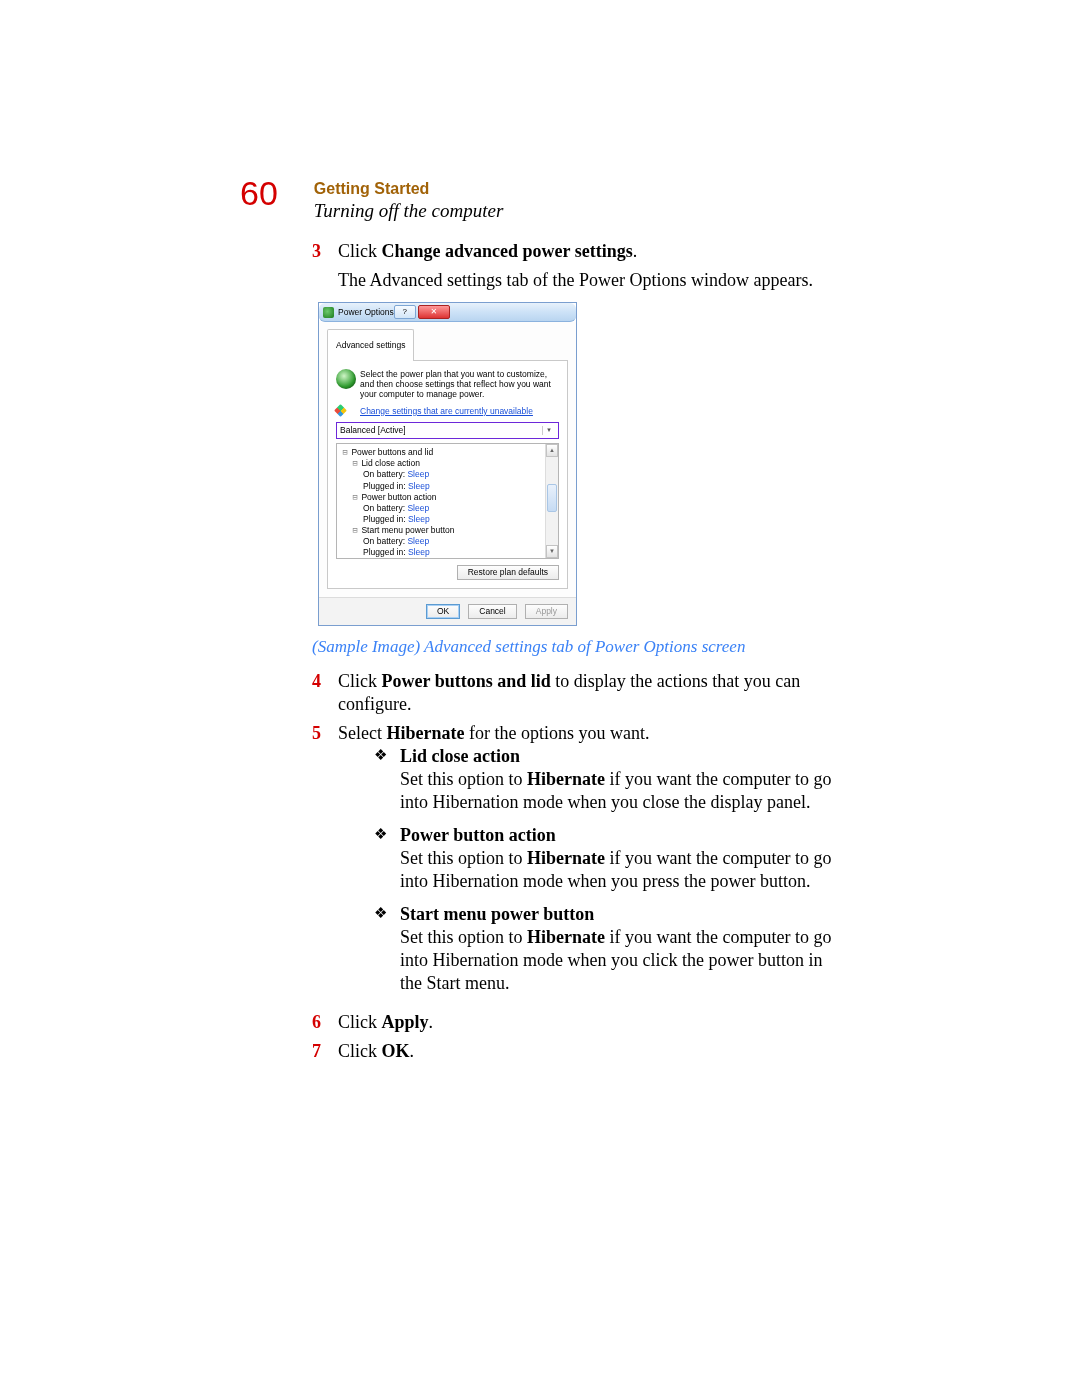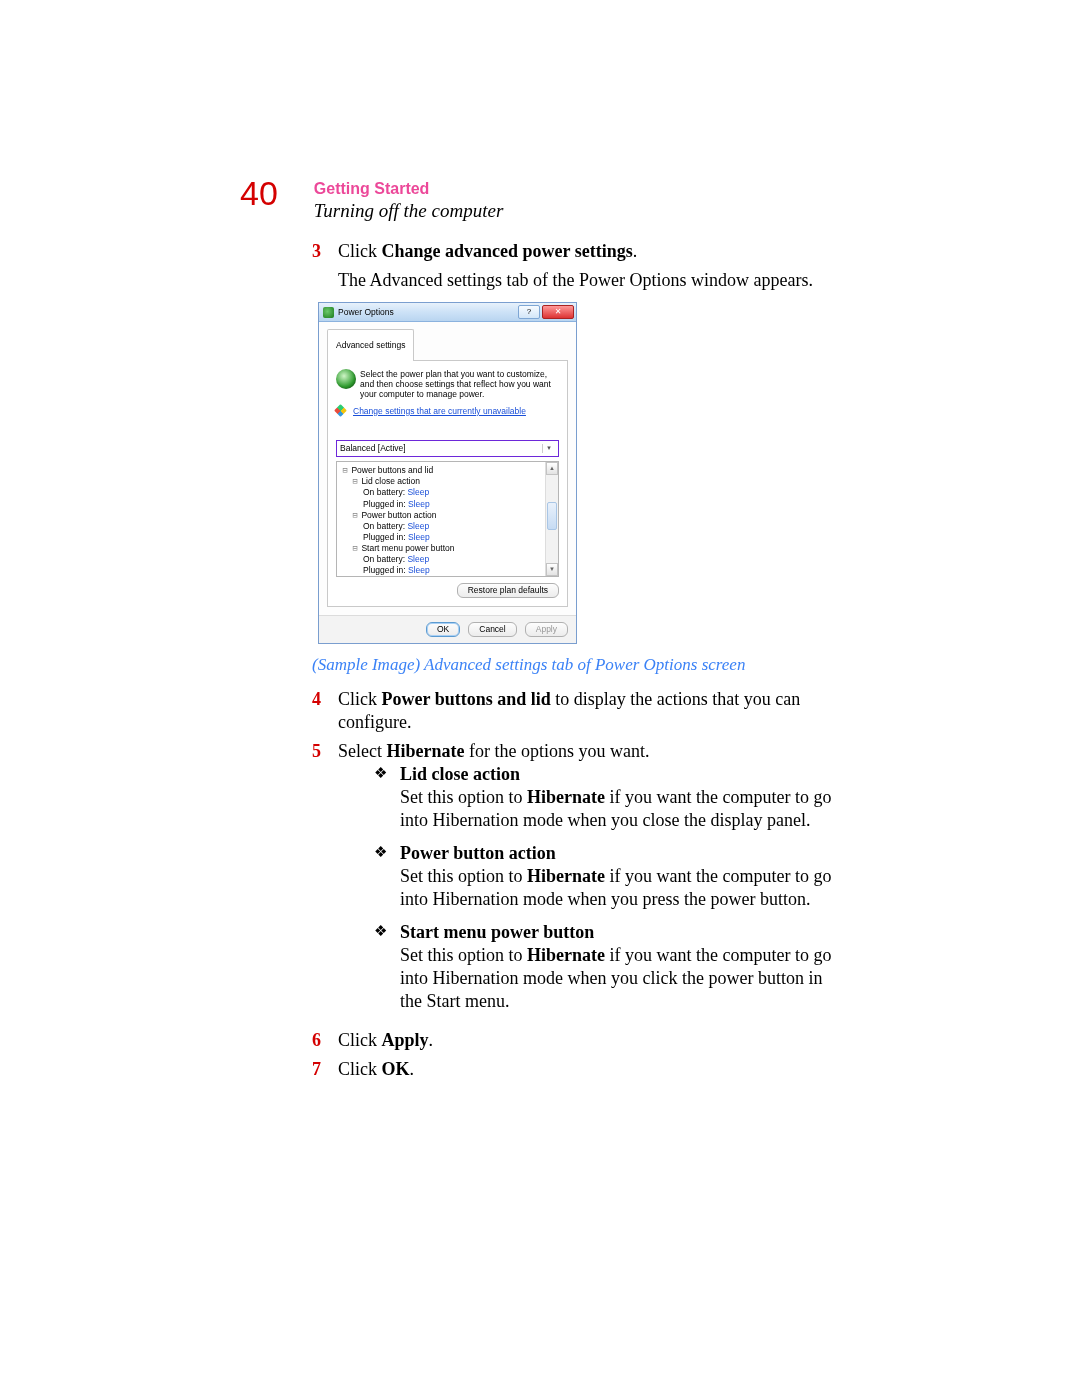--- a/index.html
+++ b/index.html
@@ -28,21 +28,21 @@
     font-weight: 400;
     margin-right: 36px;
     margin-top: -6px;
     font-family: Arial, Helvetica, sans-serif;
   }
   .chapter-block {
     display: flex;
     flex-direction: column;
   }
   .chapter {
-    color: #ec4899;
+    color: #a16207;
     font-family: Arial, Helvetica, sans-serif;
     font-weight: bold;
     font-size: 16px;
   }
   .section {
     font-style: italic;
     font-size: 19px;
     margin-top: 2px;
   }
   .content {
@@ -104,22 +104,22 @@
     font-size: 8.5px;
     background: #fff;
     user-select: none;
   }
   .ss-titlebar {
     height: 18px;
     background: linear-gradient(#e7f1fb, #cde2f7 50%, #b9d5f0);
     border-bottom: 1px solid #8bb2de;
     display: flex;
     align-items: center;
-    justify-content: space-between;
     padding: 0 2px 0 4px;
+    border-radius: 6px;
   }
   .ss-title-left {
     display: flex;
     align-items: center;
     gap: 4px;
   }
   .ss-sys-icon {
     width: 11px;
     height: 11px;
     background: radial-gradient(circle at 40% 40%, #6cc96c, #1a7a1a);
@@ -179,22 +179,22 @@
     background: radial-gradient(circle at 40% 35%, #cef5c6, #2f9c2f 60%, #176b17);
     border-radius: 50%;
     box-shadow: inset -1px -1px 2px rgba(0,0,0,.2);
   }
   .ss-desc {
     line-height: 1.2;
   }
   .ss-shield-row {
     display: flex;
     align-items: center;
-    gap: 8px;
-    margin-bottom: 24px;
+    gap: 15px;
+    margin-bottom: 6px;
   }
   .ss-shield {
     width: 9px;
     height: 9px;
     background: conic-gradient(#f1c40f 0 25%, #3498db 0 50%, #e74c3c 0 75%, #2ecc71 0);
     border-radius: 1px;
     transform: rotate(45deg);
   }
   .ss-link {
     color: #1a4fd8;
@@ -275,21 +275,21 @@
     color: #1a4fd8;
   }
   .ss-btn-row {
     display: flex;
     justify-content: flex-end;
     margin-top: 6px;
   }
   .ss-btn {
     border: 1px solid #b0b0b0;
     background: linear-gradient(#fdfdfd, #ececec);
-    border-radius: 6px;
+    border-radius: 0;
     padding: 1px 10px;
     font-size: 8.5px;
     margin-left: 4px;
   }
   .ss-footer {
     display: flex;
     justify-content: flex-end;
     gap: 4px;
     padding: 6px 8px;
     background: #f3f3f3;
@@ -302,21 +302,21 @@
   .ss-footer .ss-btn.disabled {
     color: #999;
   }
 </style>
 </head>
 <body>
 
 <div class="page">
 
   <div class="header-row">
-    <div class="pg-number">40</div>
+    <div class="pg-number">60</div>
     <div class="chapter-block">
       <div class="chapter">Getting Started</div>
       <div class="section">Turning off the computer</div>
     </div>
   </div>
 
   <div class="content">
 
     <div class="step">
       <div class="step-num">3</div>

